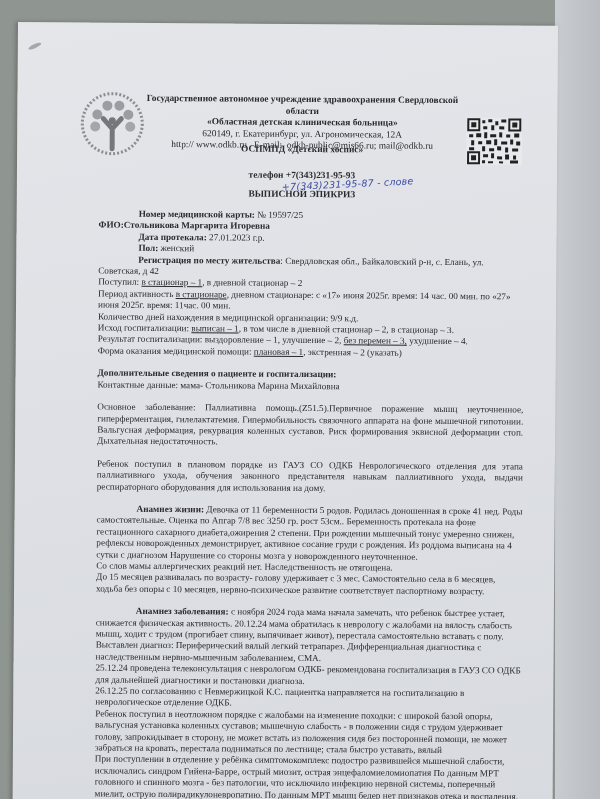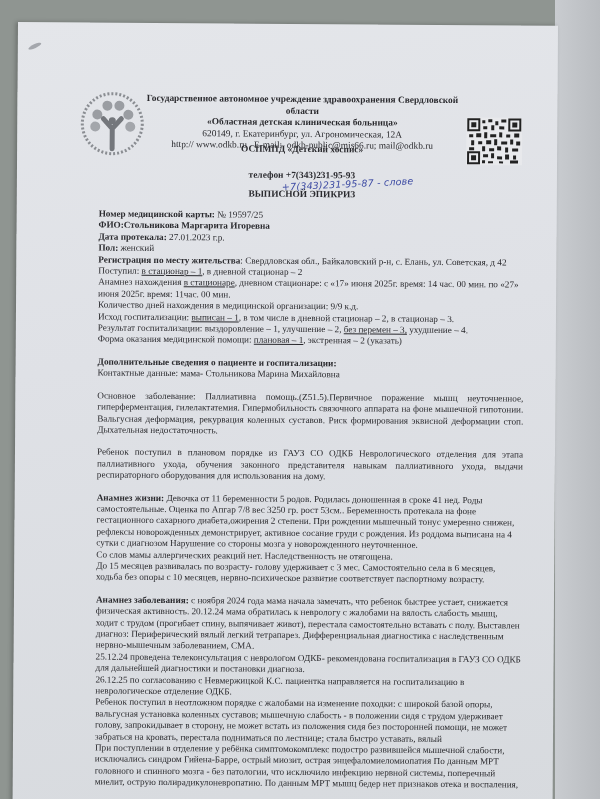--- a/index.html
+++ b/index.html
@@ -44,21 +44,21 @@
       font-family: "DejaVu Sans", sans-serif; font-style: italic;
       color: #3c4aa3; font-size: 9.5px; transform: rotate(-3deg); letter-spacing: .2px;
     }
     .doc-title { position: absolute; left: 120px; top: 165px; width: 330px; text-align: center; font-weight: bold; font-size: 9.4px; }
     .body {
       position: absolute; left: 82px; top: 186px; width: 426px;
       font-size: 9.2px; line-height: 11.4px;
     }
     .body p { margin: 0; }
     .body .gap { height: 11px; }
-    .lbl { font-weight: bold; }
+    .lbl { font-weight: bold; margin-left: 40px; }
     .ul-b { font-weight: normal; text-decoration: underline; }
     .justify { text-align: justify; text-align-last: left; }
   </style>
 </head>
 <body>
 
 <div class="bg-right"></div>
 
 <div class="page">
   <div class="pen-mark"></div>
@@ -151,21 +151,21 @@
     <p>
       <span class="lbl">Пол:</span><span> женский</span>
     </p>
     <p>
       <span class="lbl">Регистрация по месту жительства</span><span>: Свердловская обл., Байкаловский р-н, с. Елань, ул. Советская, д 42</span>
     </p>
     <p>
       <span>Поступил: </span><span class="ul-b">в стационар – 1</span><span>, в дневной стационар – 2</span>
     </p>
     <p>
-      <span>Анамнез нахождения </span><span class="ul-b">в стационаре</span><span>, дневном стационаре: с «17» июня 2025г. время: 14 час. 00 мин. по «27» июня 2025г. время: 11час. 00 мин.</span>
+      <span>Период активность </span><span class="ul-b">в стационаре</span><span>, дневном стационаре: с «17» июня 2025г. время: 14 час. 00 мин. по «27» июня 2025г. время: 11час. 00 мин.</span>
     </p>
     <p>Количество дней нахождения в медицинской организации: 9/9 к.д.</p>
     <p>
       <span>Исход госпитализации: </span><span class="ul-b">выписан – 1</span><span>, в том числе в дневной стационар – 2, в стационар – 3.</span>
     </p>
     <p>
       <span>Результат госпитализации: выздоровление – 1, улучшение – 2, </span><span class="ul-b">без перемен – 3,</span><span> ухудшение – 4.</span>
     </p>
     <p>
       <span>Форма оказания медицинской помощи: </span><span class="ul-b">плановая – 1</span><span>, экстренная – 2 (указать)</span>

